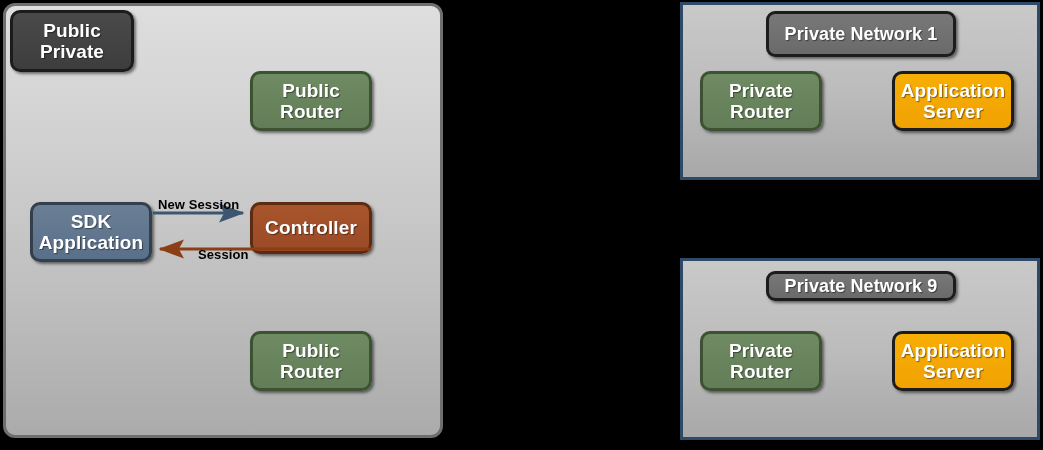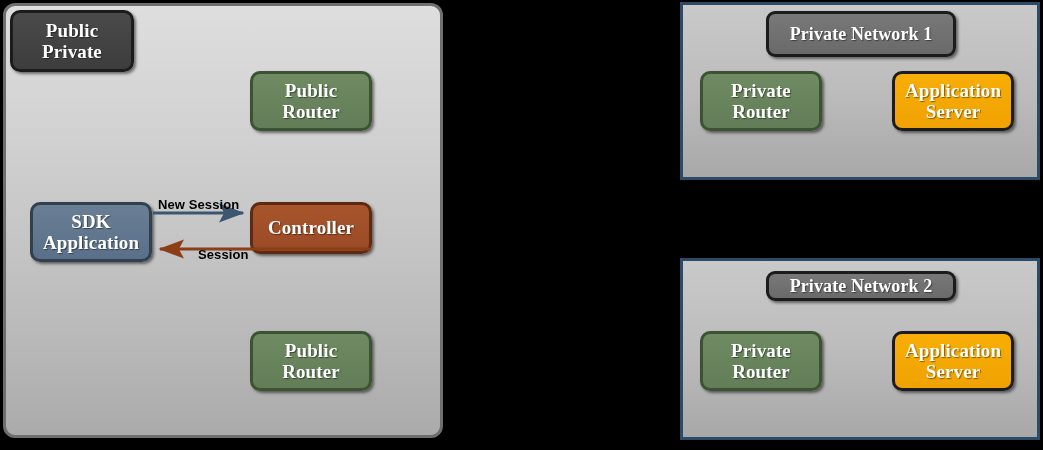--- a/index.html
+++ b/index.html
@@ -60,21 +60,20 @@
     align-items: center;
     justify-content: center;
     text-align: center;
     color: #ffffff;
     font-weight: bold;
     line-height: 1.12;
     border-radius: 10px;
     letter-spacing: 0.1px;
     text-shadow: 1px 1px 1px rgba(0,0,0,0.45);
     box-shadow: 2px 2px 3px rgba(0,0,0,0.5);
-    font-family: Liberation Serif, serif;
   }
 
   .node-dark {
     background: linear-gradient(to bottom, #4a4a4a 0%, #3d3d3d 100%);
     border: 3px solid #1c1c1c;
     font-size: 19px;
   }
 
   .node-green {
     background: linear-gradient(to bottom, #6f8b63 0%, #627d57 100%);
@@ -215,21 +214,21 @@
 
 <div class="node node-orange" id="node-app-server-1">
   <span>
     <span>Application</span><br>
     <span>Server</span>
   </span>
 </div>
 
 <div class="panel private-panel" id="private-network-2-panel"></div>
 
-<div class="node node-label-chip" id="label-private-network-2">Private Network 2</div>
+<div class="node node-label-chip" id="label-private-network-2">Private Network 9</div>
 
 <div class="node node-green" id="node-private-router-2">
   <span>
     <span>Private</span><br>
     <span>Router</span>
   </span>
 </div>
 
 <div class="node node-orange" id="node-app-server-2">
   <span>

